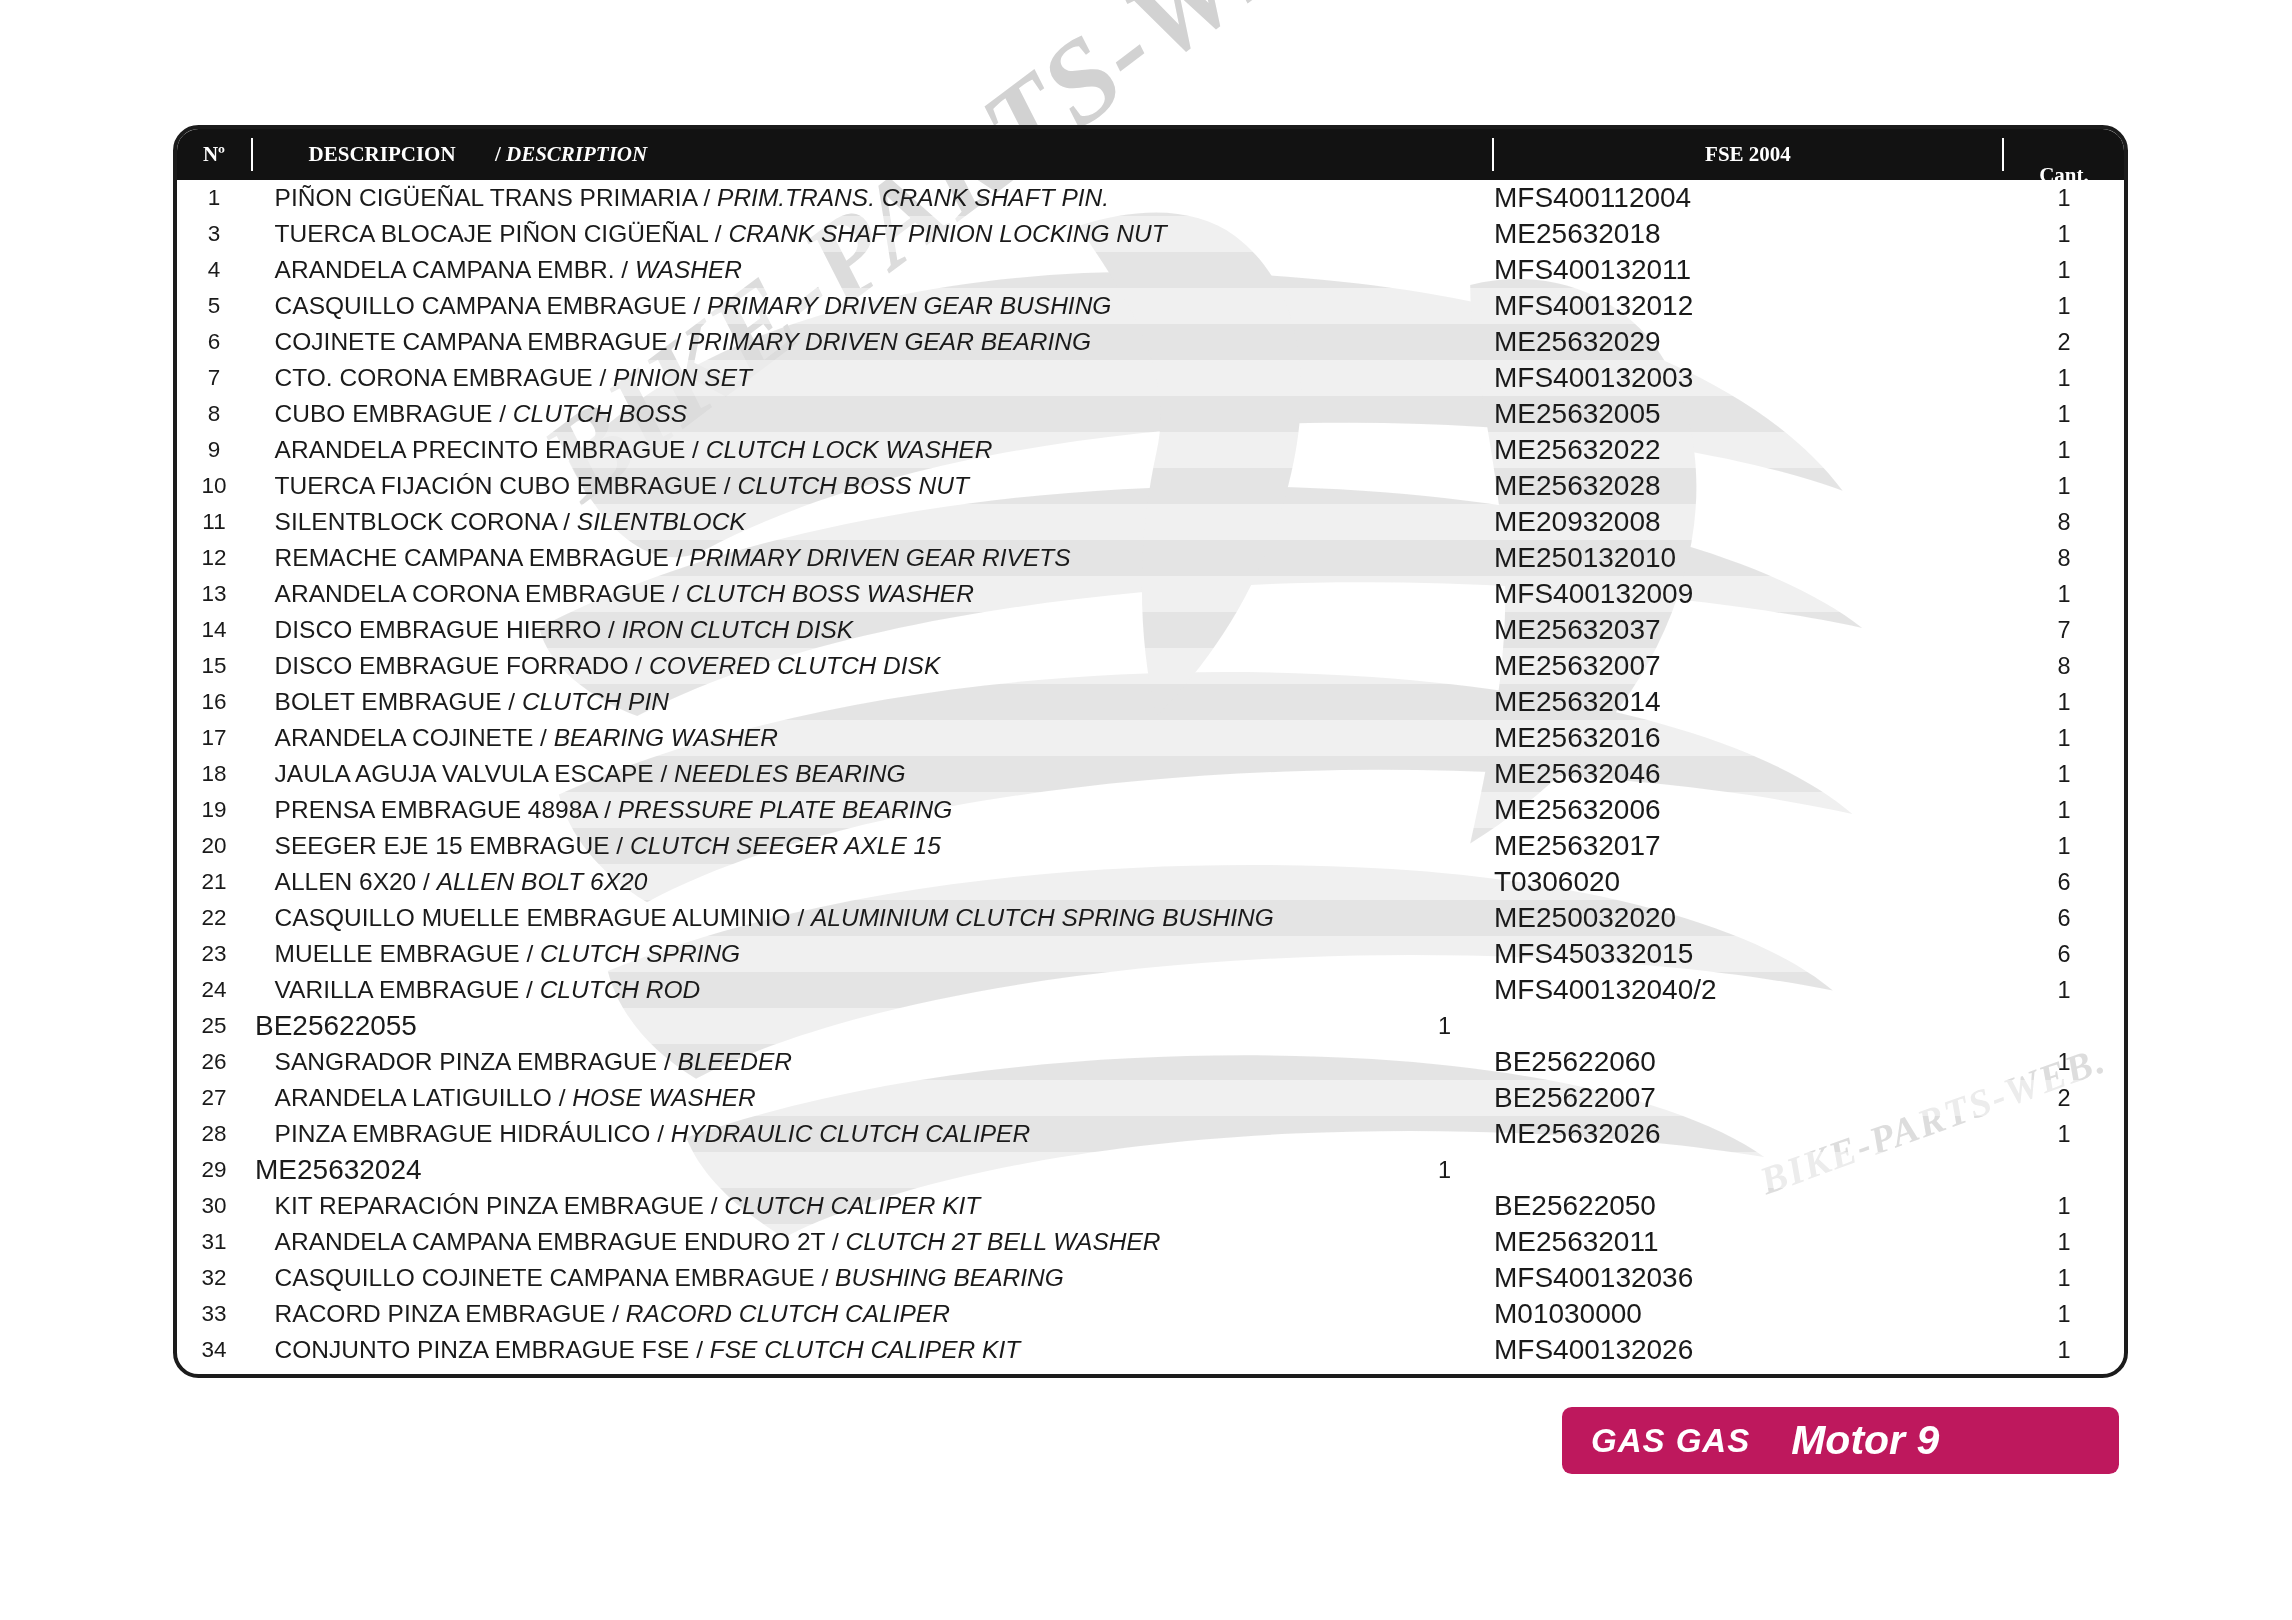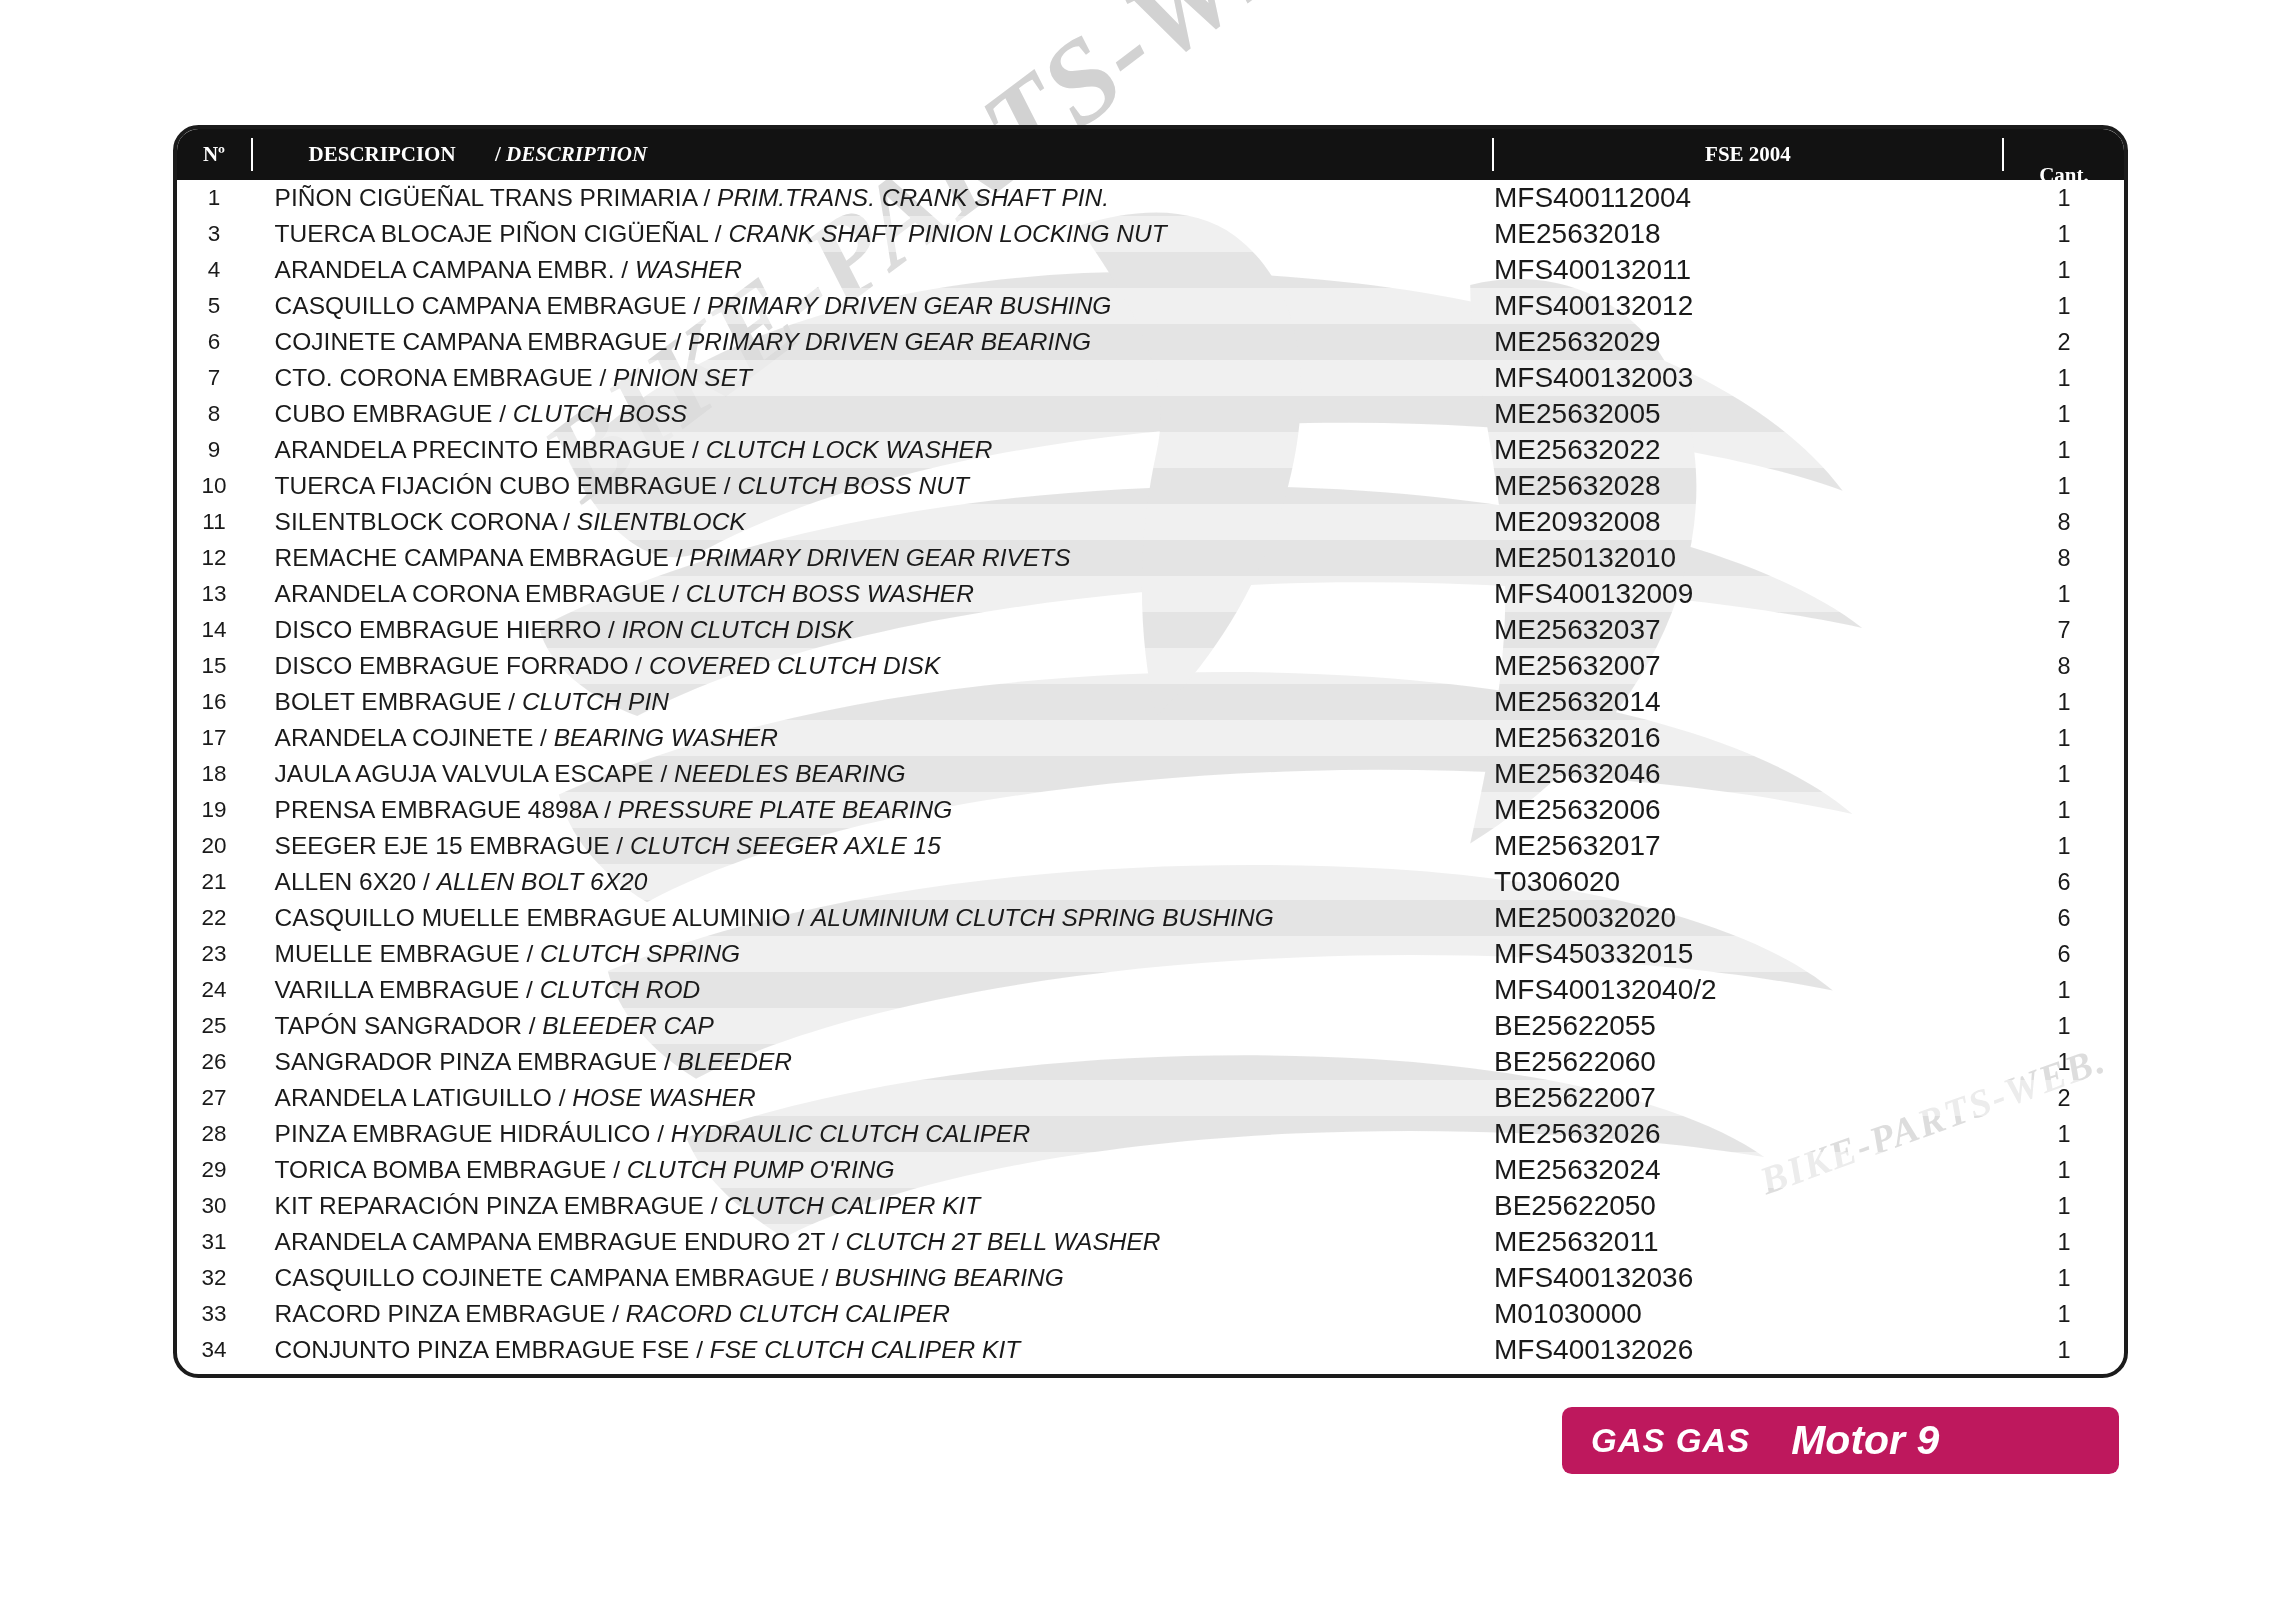--- a/index.html
+++ b/index.html
@@ -433,21 +433,20 @@
         <div class="c-gap"></div>
         <div class="c-desc"><span class="es">VARILLA EMBRAGUE</span><span class="sl"> / </span><span class="en">CLUTCH ROD</span></div>
         <div class="c-gap"></div>
         <div class="c-ref">MFS400132040/2</div>
         <div class="c-gap"></div>
         <div class="c-cant">1</div>
       </div>
       <div class="row alt">
         <div class="c-no">25</div>
         <div class="c-gap"></div>
-        <div class="c-desc"><span class="es">TAPÓN SANGRADOR</span><span class="sl"> / </span><span class="en">BLEEDER CAP</span></div>
         <div class="c-gap"></div>
         <div class="c-ref">BE25622055</div>
         <div class="c-gap"></div>
         <div class="c-cant">1</div>
       </div>
       <div class="row plain">
         <div class="c-no">26</div>
         <div class="c-gap"></div>
         <div class="c-desc"><span class="es">SANGRADOR PINZA EMBRAGUE</span><span class="sl"> / </span><span class="en">BLEEDER</span></div>
         <div class="c-gap"></div>
@@ -469,21 +468,20 @@
         <div class="c-gap"></div>
         <div class="c-desc"><span class="es">PINZA EMBRAGUE HIDRÁULICO</span><span class="sl"> / </span><span class="en">HYDRAULIC CLUTCH CALIPER</span></div>
         <div class="c-gap"></div>
         <div class="c-ref">ME25632026</div>
         <div class="c-gap"></div>
         <div class="c-cant">1</div>
       </div>
       <div class="row alt">
         <div class="c-no">29</div>
         <div class="c-gap"></div>
-        <div class="c-desc"><span class="es">TORICA BOMBA EMBRAGUE</span><span class="sl"> / </span><span class="en">CLUTCH PUMP O'RING</span></div>
         <div class="c-gap"></div>
         <div class="c-ref">ME25632024</div>
         <div class="c-gap"></div>
         <div class="c-cant">1</div>
       </div>
       <div class="row plain">
         <div class="c-no">30</div>
         <div class="c-gap"></div>
         <div class="c-desc"><span class="es">KIT REPARACIÓN PINZA EMBRAGUE</span><span class="sl"> / </span><span class="en">CLUTCH CALIPER KIT</span></div>
         <div class="c-gap"></div>

